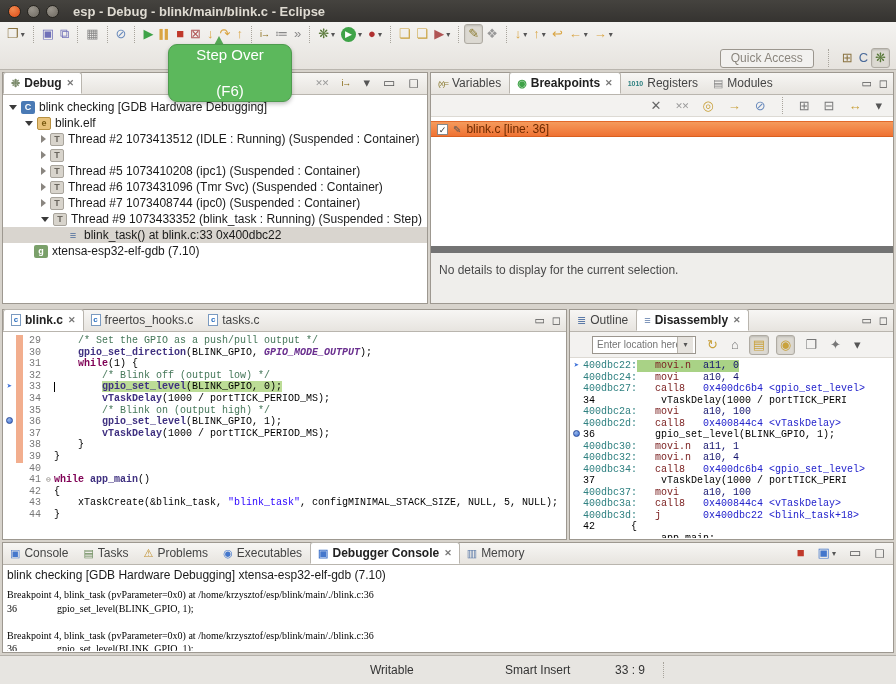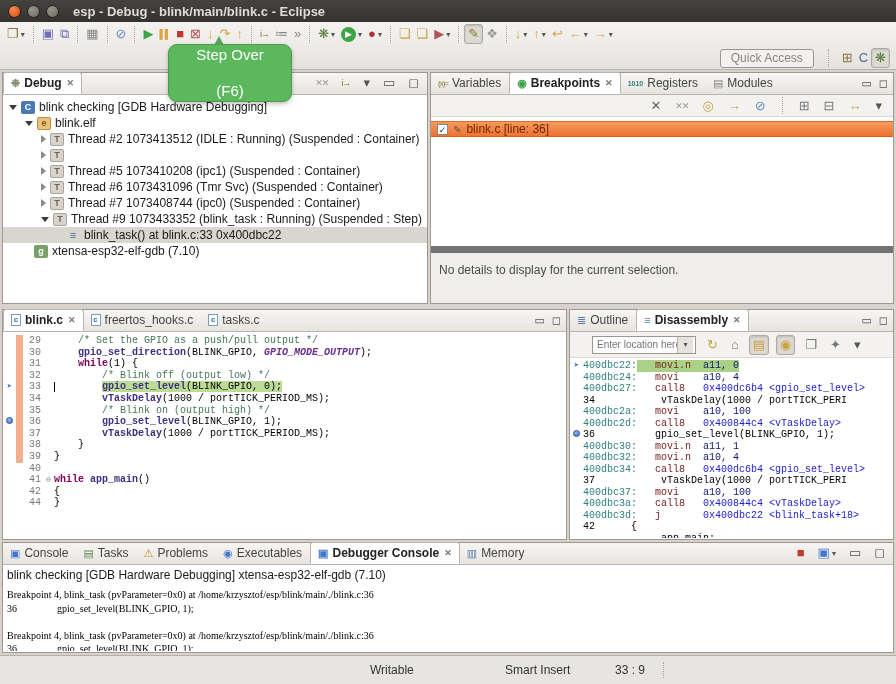--- a/index.html
+++ b/index.html
@@ -464,20 +464,21 @@
         <div class="cl"><span class="annot"><span class="arrow-cur">➤</span></span><span class="diff chg"></span><span class="num">33</span><span class="fold"></span><span class="ctext"><span class="caret-bar"></span><span class="tk-pl">        </span><span class="tk-fn curhl">gpio_set_level</span><span class="tk-pl curhl">(BLINK_GPIO, 0);</span></span></div>
         <div class="cl"><span class="annot"></span><span class="diff chg"></span><span class="num">34</span><span class="fold"></span><span class="ctext"><span class="tk-pl">        </span><span class="tk-fn">vTaskDelay</span><span class="tk-pl">(1000 / portTICK_PERIOD_MS);</span></span></div>
         <div class="cl"><span class="annot"></span><span class="diff chg"></span><span class="num">35</span><span class="fold"></span><span class="ctext"><span class="tk-pl">        </span><span class="tk-cmt">/* Blink on (output high) */</span></span></div>
         <div class="cl"><span class="annot"><span class="bp-dot"></span></span><span class="diff chg"></span><span class="num">36</span><span class="fold"></span><span class="ctext"><span class="tk-pl">        </span><span class="tk-fn">gpio_set_level</span><span class="tk-pl">(BLINK_GPIO, 1);</span></span></div>
         <div class="cl"><span class="annot"></span><span class="diff chg"></span><span class="num">37</span><span class="fold"></span><span class="ctext"><span class="tk-pl">        </span><span class="tk-fn">vTaskDelay</span><span class="tk-pl">(1000 / portTICK_PERIOD_MS);</span></span></div>
         <div class="cl"><span class="annot"></span><span class="diff chg"></span><span class="num">38</span><span class="fold"></span><span class="ctext"><span class="tk-pl">    }</span></span></div>
         <div class="cl"><span class="annot"></span><span class="diff chg"></span><span class="num">39</span><span class="fold"></span><span class="ctext"><span class="tk-pl">}</span></span></div>
         <div class="cl"><span class="annot"></span><span class="diff"></span><span class="num">40</span><span class="fold"></span><span class="ctext"></span></div>
         <div class="cl"><span class="annot"></span><span class="diff"></span><span class="num">41</span><span class="fold">⊖</span><span class="ctext"><span class="tk-kw">while</span><span class="tk-fn"> app_main</span><span class="tk-pl">()</span></span></div>
         <div class="cl"><span class="annot"></span><span class="diff"></span><span class="num">42</span><span class="fold"></span><span class="ctext"><span class="tk-pl">{</span></span></div>
+        <div class="cl"><span class="annot"></span><span class="diff"></span><span class="num">43</span><span class="fold"></span><span class="ctext"><span class="tk-pl">    xTaskCreate(&amp;blink_task, </span><span class="tk-str">"blink_task"</span><span class="tk-pl">, configMINIMAL_STACK_SIZE, NULL, 5, NULL);</span></span></div>
         <div class="cl"><span class="annot"></span><span class="diff"></span><span class="num">44</span><span class="fold"></span><span class="ctext"><span class="tk-pl">}</span></span></div>
       </div>
   </div>
 
   <div class="panel" style="left:569px; top:309px; width:325px; height:231px;">
     <div class="tabbar">
       <div id="dis-tabs" style="display:flex;height:22px;align-items:flex-end;">
           <div class="tab">
             <span class="tab-ic" style="color: rgb(91, 122, 168);">≣</span>
             <span class="tab-label">Outline</span>

